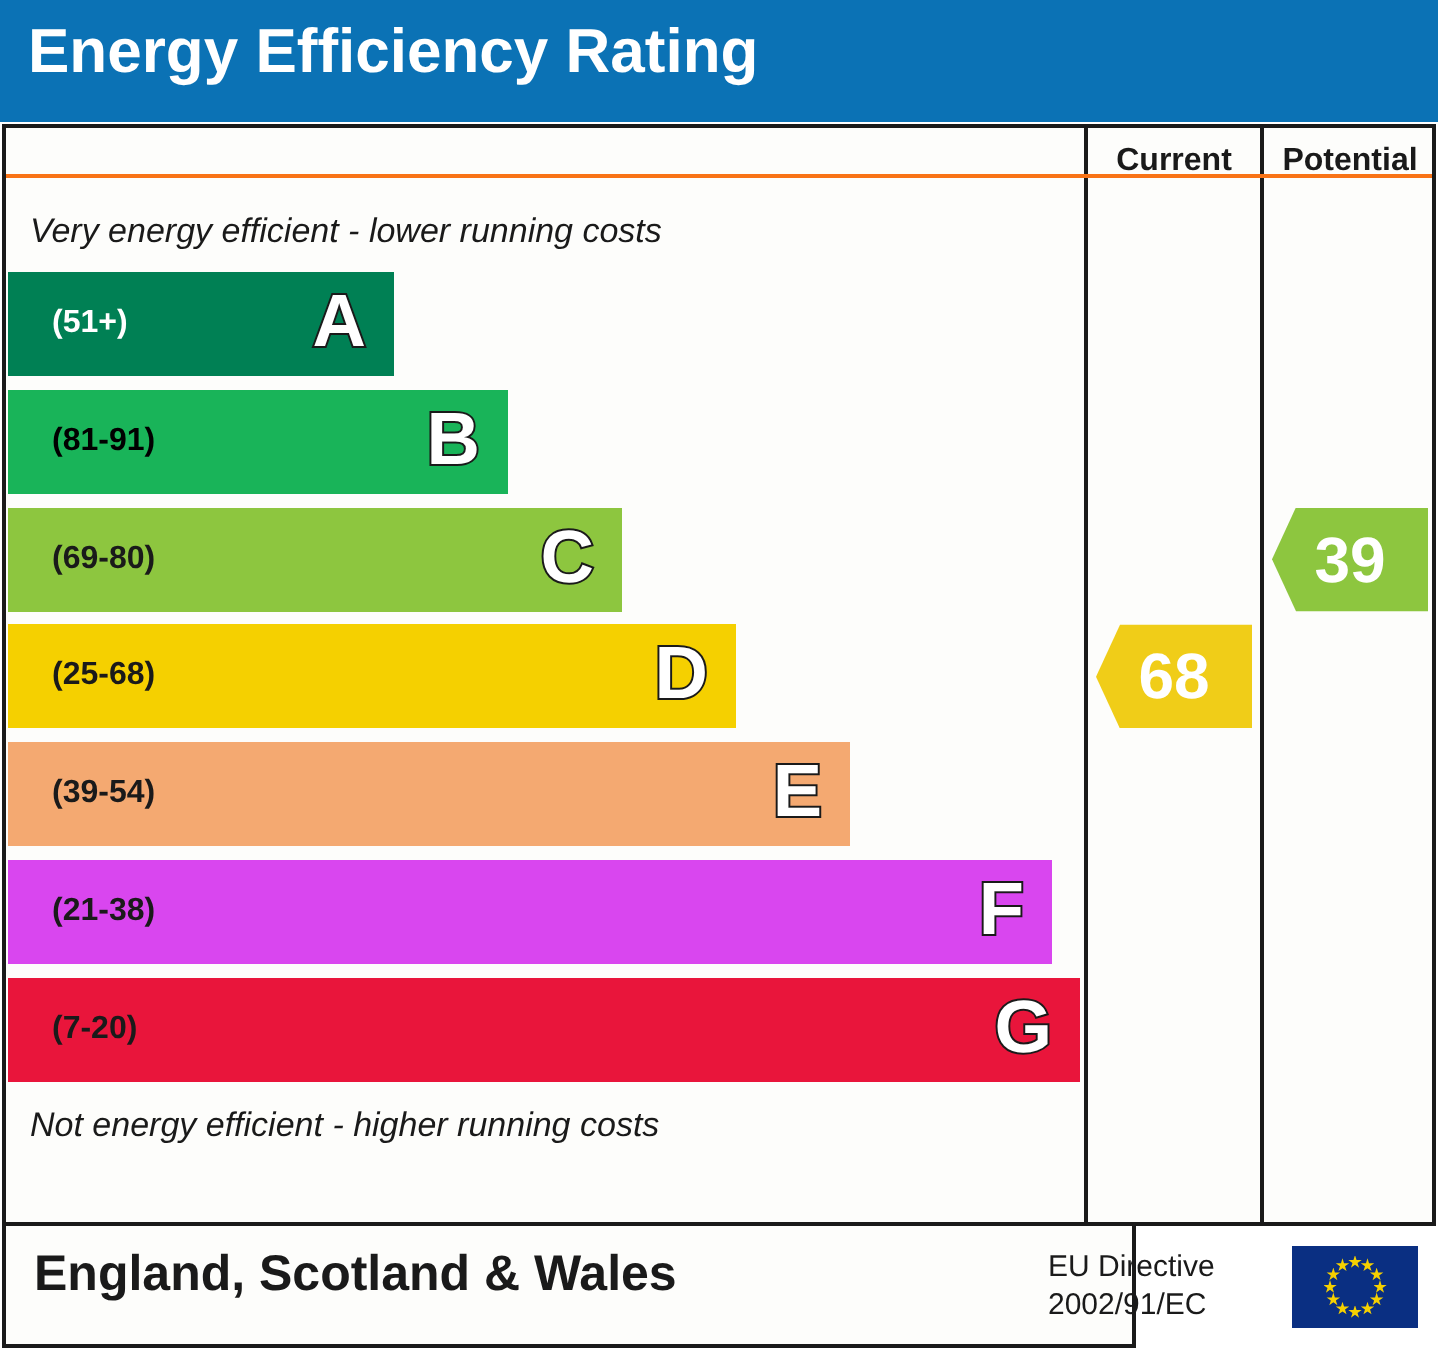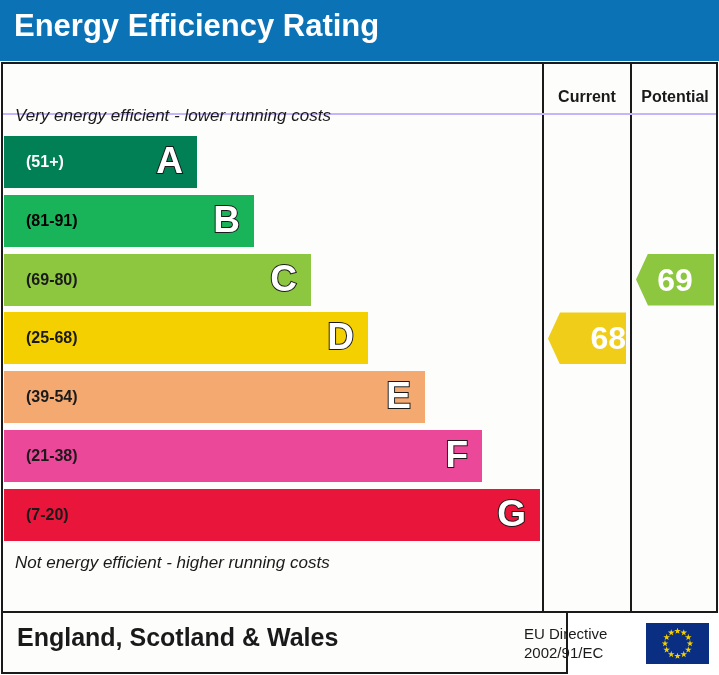--- a/index.html
+++ b/index.html
@@ -62,24 +62,24 @@
     width: 2px;
     background: #1a1a1a;
   }
   .col-rule.c1 { left: 539px; }
   .col-rule.c2 { left: 627px; }
 
   
   .head-row {
     position: absolute;
     left: 0;
-    top: 16px;
+    top: 0;
     width: 100%;
-    height: 35px;
-    border-bottom: 2px solid #c4b5fd;
+    height: 25px;
+    border-bottom: 2px solid #f97316;
     box-sizing: border-box;
   }
   .head-cell {
     position: absolute;
     top: 0;
     height: 33px;
     line-height: 33px;
     text-align: center;
     font-size: 16px;
     font-weight: bold;
@@ -263,36 +263,36 @@
             <div class="band-letter">D</div>
           </div>
         </div>
         <div class="band-row">
           <div class="band-bar" style="width: 421px; background: rgb(244, 169, 113);">
             <div class="band-range" style="color: rgb(26, 26, 26);">(39-54)</div>
             <div class="band-letter">E</div>
           </div>
         </div>
         <div class="band-row">
-          <div class="band-bar" style="width: 478px; background: #ec4899;">
+          <div class="band-bar" style="width: 522px; background: #d946ef;">
             <div class="band-range" style="color: rgb(26, 26, 26);">(21-38)</div>
             <div class="band-letter">F</div>
           </div>
         </div>
         <div class="band-row">
           <div class="band-bar" style="width: 536px; background: rgb(233, 21, 59);">
             <div class="band-range" style="color: rgb(26, 26, 26);">(7-20)</div>
             <div class="band-letter">G</div>
           </div>
         </div>
       </div>
 
     <div class="arrow-layer" id="arrow-layer">
-        <div class="rating-arrow current" style="top: 178.4px; background: rgb(240, 205, 24); color: rgb(255, 255, 255); text-align: right;">68</div>
-        <div class="rating-arrow potential" style="top: 119.6px; background: rgb(141, 198, 63); color: rgb(255, 255, 255);">69</div>
+        <div class="rating-arrow current" style="top: 178.4px; background: rgb(240, 205, 24); color: rgb(255, 255, 255);">68</div>
+        <div class="rating-arrow potential" style="top: 119.6px; background: rgb(141, 198, 63); color: rgb(255, 255, 255);">39</div>
       </div>
 
     <div class="caption bottom">Not energy efficient - higher running costs</div>
   </div>
 
   <div class="epc-footer">
     <div class="region">England, Scotland &amp; Wales</div>
     <div class="directive">
       <div>EU Directive</div>
       <div>2002/91/EC</div>

